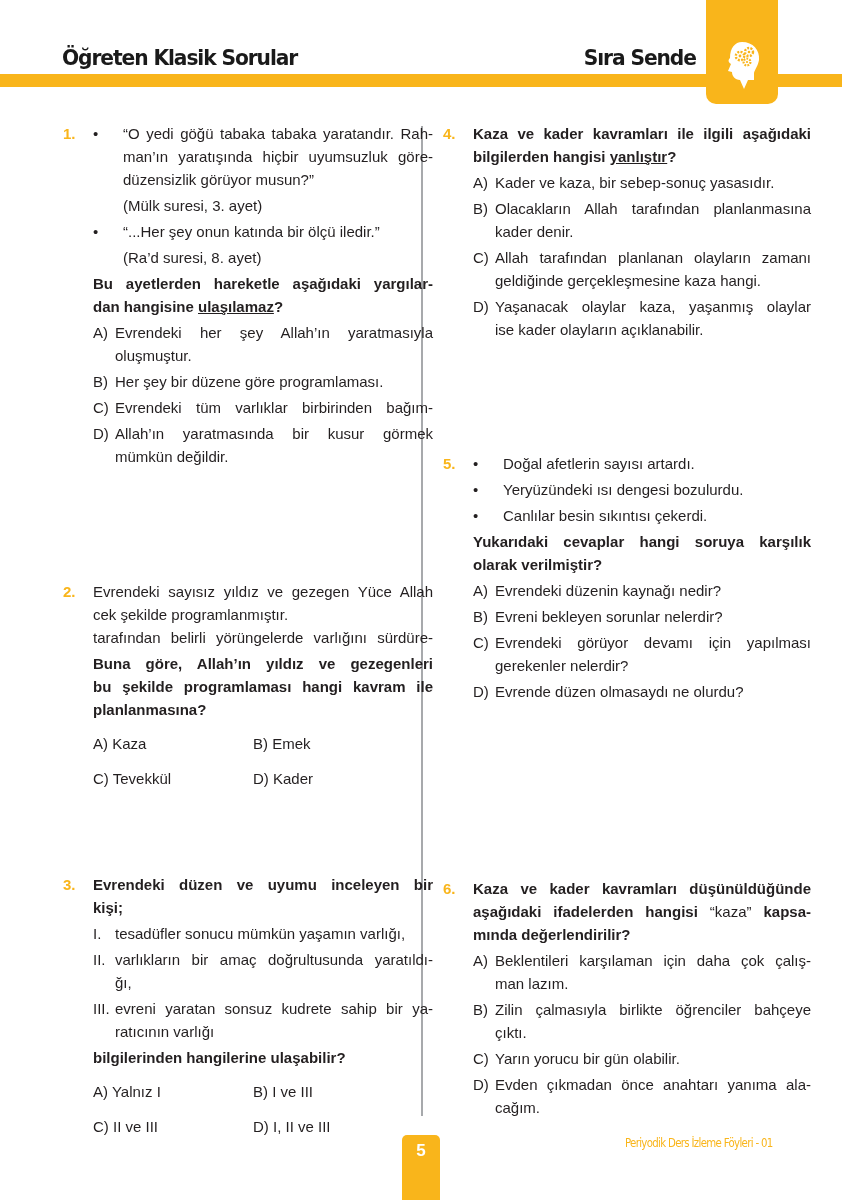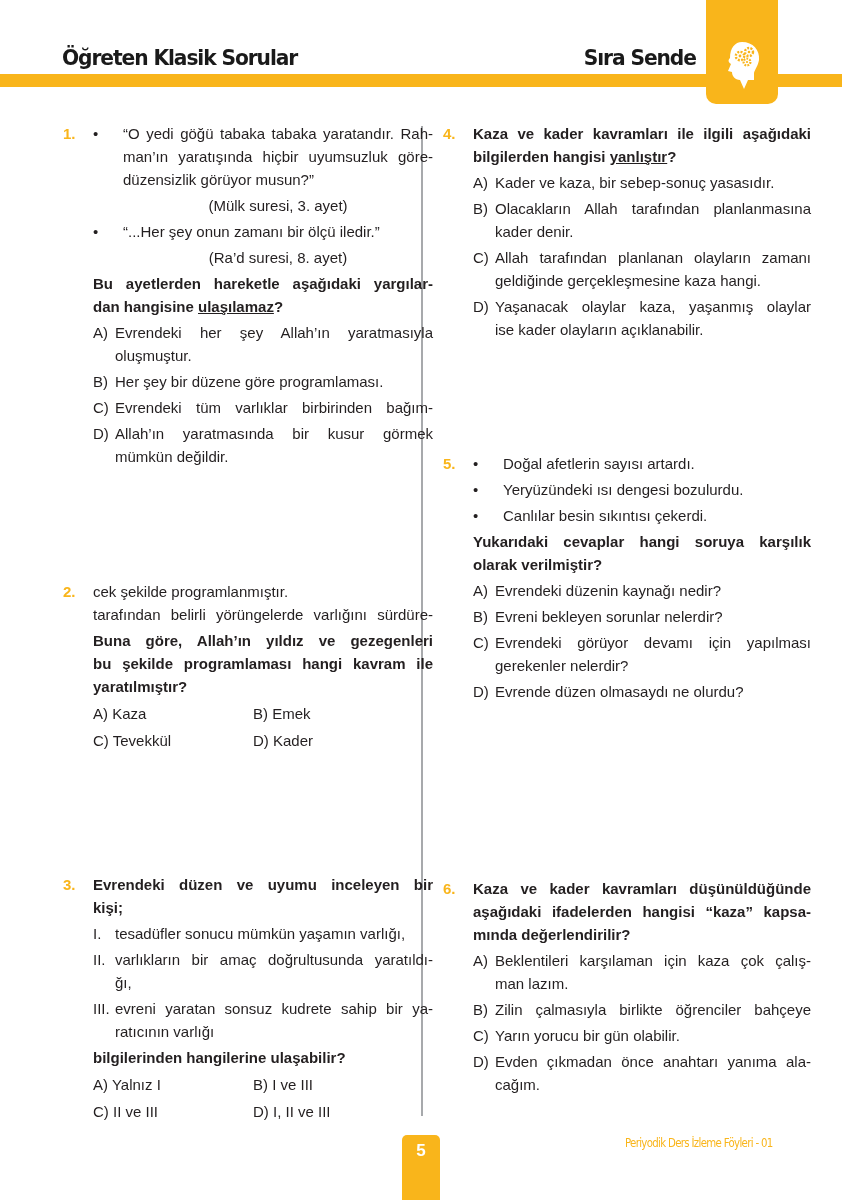--- a/index.html
+++ b/index.html
@@ -16,26 +16,26 @@
   
   .divider { position: absolute; left: 421px; top: 126px; width: 2px; height: 990px; background: #a7a9ac; }
 
   
   .q { position: absolute; font-size: 15px; line-height: 23px; color: #231f20; }
   .q-num { position: absolute; left: 0; top: 0; font-weight: bold; color: #f9b51b; font-size: 15px; }
   .q-body { position: absolute; left: 30px; top: 0; width: 340px; }
   .line { display: block; }
   .just { text-align: justify; text-align-last: justify; }
   .bold { font-weight: bold; }
-  .right { text-align: center; }
+  .right { text-align: left; }
   .bullet-row { position: relative; padding-left: 30px; }
   .bullet-row .dot { position: absolute; left: 0; top: 0; width: 20px; }
   .opt { position: relative; padding-left: 22px; margin-top: 3px; }
   .opt .letter { position: absolute; left: 0; top: 0; }
-  .opt-grid { display: grid; grid-template-columns: 160px 160px; row-gap: 4px; margin-top: 4px; }
+  .opt-grid { display: grid; grid-template-columns: 160px 160px; row-gap: 12px; margin-top: 11px; }
   .roman { position: relative; padding-left: 22px; margin-top: 3px; }
   .roman .rn { position: absolute; left: 0; top: 0; }
   .u { text-decoration: underline; }
   .gap-s { margin-top: 3px; }
 
   
   .page-tab { position: absolute; left: 402px; top: 1135px; width: 38px; height: 65px; background: #f9b51b; border-radius: 5px 5px 0 0; }
   .page-num { position: absolute; left: 0; top: 6px; width: 38px; text-align: center; color: #ffffff; font-weight: bold; font-size: 17px; }
   .footer-text { position: absolute; left: 625px; top: 1136px; font-family: "DejaVu Sans", sans-serif; font-size: 12px; color: #f9b51b; letter-spacing: -0.8px; transform: scaleX(0.85); transform-origin: left center; }
 </style>
@@ -64,21 +64,21 @@
   <div class="q-body" style="width:340px;">
     <div class="bullet-row">
       <span class="dot">•</span>
       <span class="line just">“O yedi göğü tabaka tabaka yaratandır. Rah-</span>
       <span class="line just">man’ın yaratışında hiçbir uyumsuzluk göre-</span>
       <span class="line">düzensizlik görüyor musun?”</span>
       <span class="line right gap-s">(Mülk suresi, 3. ayet)</span>
     </div>
     <div class="bullet-row gap-s">
       <span class="dot">•</span>
-      <span class="line">“...Her şey onun zamanı bir ölçü iledir.”</span>
+      <span class="line">“...Her şey onun katında bir ölçü iledir.”</span>
       <span class="line right gap-s">(Ra’d suresi, 8. ayet)</span>
     </div>
     <div class="bold gap-s">
       <span class="line just">Bu ayetlerden hareketle aşağıdaki yargılar-</span>
       <span class="line"><span>dan hangisine </span><span class="u">ulaşılamaz</span><span>?</span></span>
     </div>
     <div class="opt">
       <span class="letter">A)</span>
       <span class="line just">Evrendeki her şey Allah’ın yaratmasıyla</span>
       <span class="line">oluşmuştur.</span>
@@ -96,27 +96,28 @@
       <span class="line just">Allah’ın yaratmasında bir kusur görmek</span>
       <span class="line">mümkün değildir.</span>
     </div>
   </div>
 </div>
 
 <div class="q" style="left:63px; top:580px;">
   <span class="q-num">2.</span>
   <div class="q-body">
     <div>
+      <span class="line just">Evrendeki sayısız yıldız ve gezegen Yüce Allah</span>
       <span class="line">cek şekilde programlanmıştır.</span>
       <span class="line just">tarafından belirli yörüngelerde varlığını sürdüre-</span>
     </div>
     <div class="bold gap-s">
       <span class="line just">Buna göre, Allah’ın yıldız ve gezegenleri</span>
       <span class="line just">bu şekilde programlaması hangi kavram ile</span>
-      <span class="line">yaratılmıştır?</span>
+      <span class="line">planlanmasına?</span>
     </div>
     <div class="opt-grid">
       <div><span>A)</span> <span>Kaza</span></div>
       <div><span>B)</span> <span>Emek</span></div>
       <div><span>C)</span> <span>Tevekkül</span></div>
       <div><span>D)</span> <span>Kader</span></div>
     </div>
   </div>
 </div>
 
@@ -217,31 +218,32 @@
       <span class="line">Evrende düzen olmasaydı ne olurdu?</span>
     </div>
   </div>
 </div>
 
 <div class="q" style="left:443px; top:877px;">
   <span class="q-num">6.</span>
   <div class="q-body" style="width:338px;">
     <div class="bold">
       <span class="line just">Kaza ve kader kavramları düşünüldüğünde</span>
-      <span class="line just"><span>aşağıdaki ifadelerden hangisi </span><span style="font-weight:bold;margin-top:11px;">“kaza”</span><span> kapsa-</span></span>
+      <span class="line just"><span>aşağıdaki ifadelerden hangisi </span><span style="font-weight:normal;margin-top:11px;">“kaza”</span><span> kapsa-</span></span>
       <span class="line">mında değerlendirilir?</span>
     </div>
     <div class="opt">
       <span class="letter">A)</span>
-      <span class="line just">Beklentileri karşılaman için kaza çok çalış-</span>
+      <span class="line just">Beklentileri karşılaman için daha çok çalış-</span>
       <span class="line">man lazım.</span>
     </div>
     <div class="opt">
       <span class="letter">B)</span>
       <span class="line just">Zilin çalmasıyla birlikte öğrenciler bahçeye</span>
+      <span class="line">çıktı.</span>
     </div>
     <div class="opt">
       <span class="letter">C)</span>
       <span class="line">Yarın yorucu bir gün olabilir.</span>
     </div>
     <div class="opt">
       <span class="letter">D)</span>
       <span class="line just">Evden çıkmadan önce anahtarı yanıma ala-</span>
       <span class="line">cağım.</span>
     </div>

